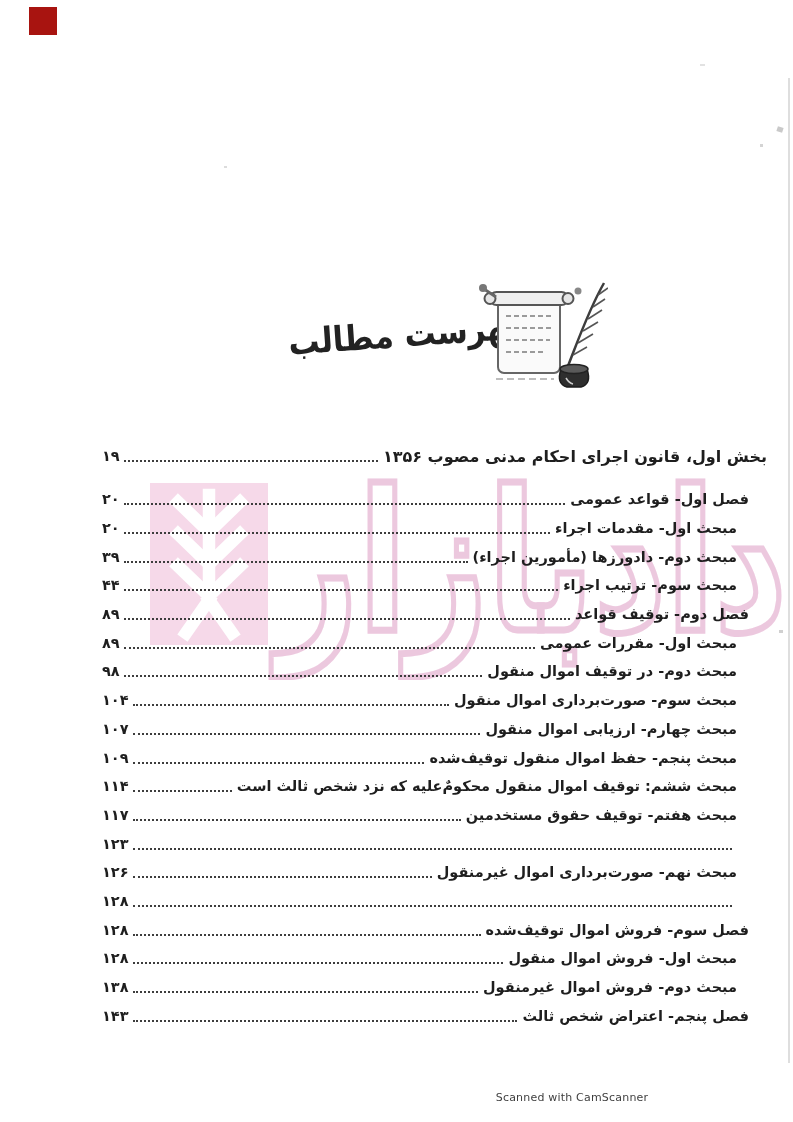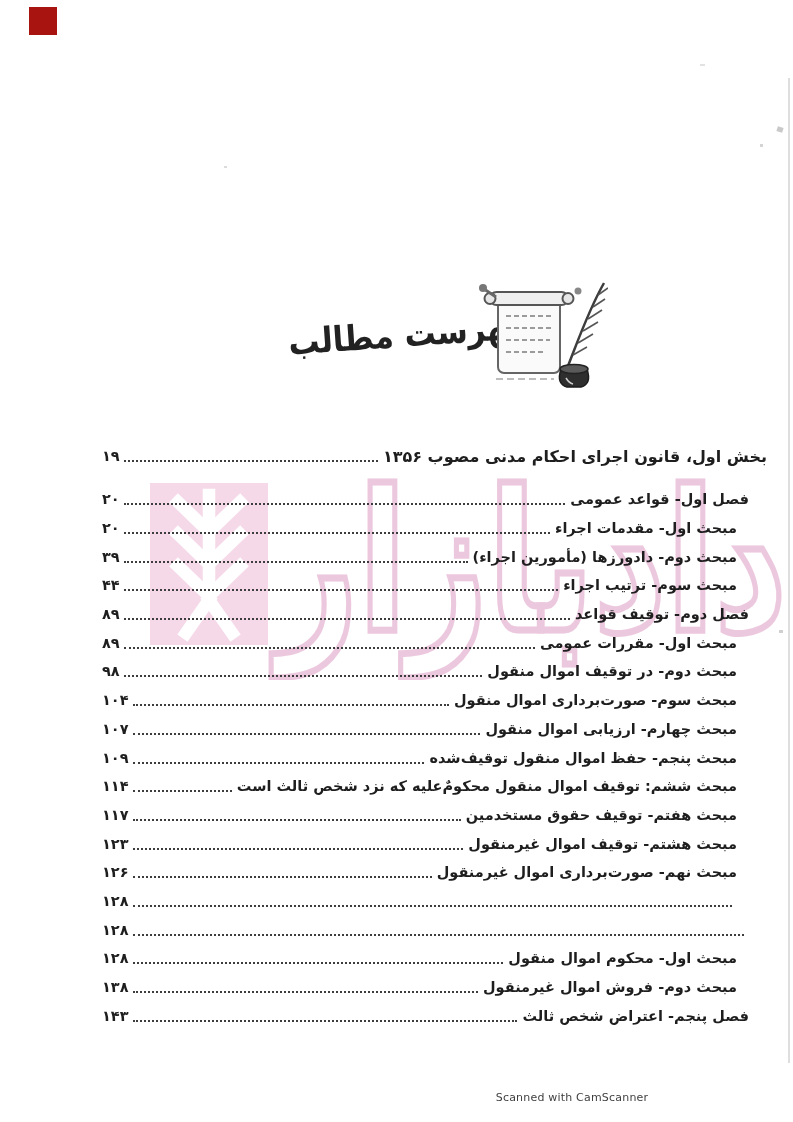--- a/index.html
+++ b/index.html
@@ -192,43 +192,43 @@
       <span class="toc-page">۱۱۴</span>
     </div>
 
     <div class="toc-row level-section">
       <span class="toc-label">مبحث هفتم- توقیف حقوق مستخدمین</span>
       <span class="toc-leader"></span>
       <span class="toc-page">۱۱۷</span>
     </div>
 
     <div class="toc-row level-section">
-      <span class="toc-label">مبحث هشتم- توقیف اموال غیرمنقول</span>
       <span class="toc-leader"></span>
       <span class="toc-page">۱۲۳</span>
     </div>
 
     <div class="toc-row level-section">
       <span class="toc-label">مبحث نهم- صورت‌برداری اموال غیرمنقول</span>
       <span class="toc-leader"></span>
       <span class="toc-page">۱۲۶</span>
     </div>
 
     <div class="toc-row level-section">
       <span class="toc-leader"></span>
       <span class="toc-page">۱۲۸</span>
     </div>
 
     <div class="toc-row level-chapter">
+      <span class="toc-label">فصل سوم- فروش اموال توقیف‌شده</span>
       <span class="toc-leader"></span>
       <span class="toc-page">۱۲۸</span>
     </div>
 
     <div class="toc-row level-section">
-      <span class="toc-label">مبحث اول- محکوم اموال منقول</span>
+      <span class="toc-label">مبحث اول- فروش اموال منقول</span>
       <span class="toc-leader"></span>
       <span class="toc-page">۱۲۸</span>
     </div>
 
     <div class="toc-row level-section">
       <span class="toc-label">مبحث دوم- فروش اموال غیرمنقول</span>
       <span class="toc-leader"></span>
       <span class="toc-page">۱۳۸</span>
     </div>
 

